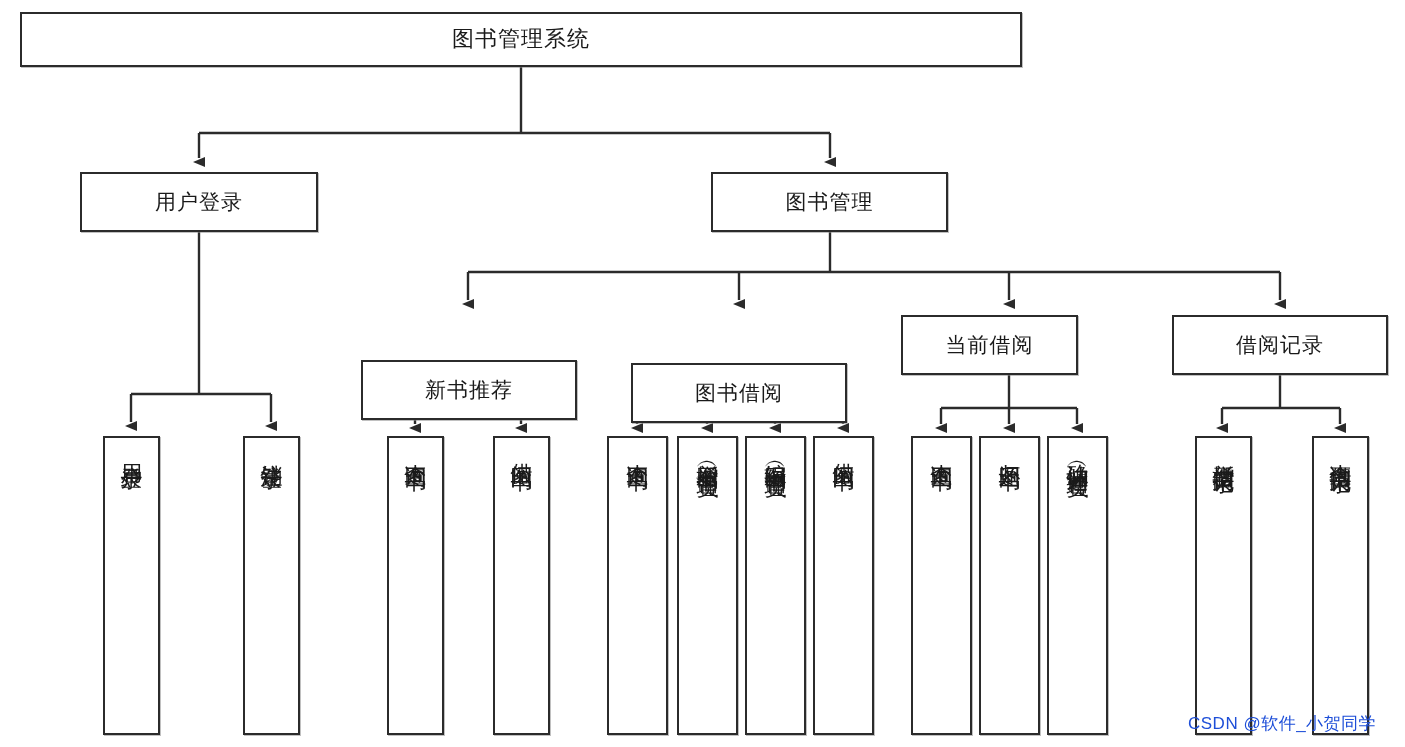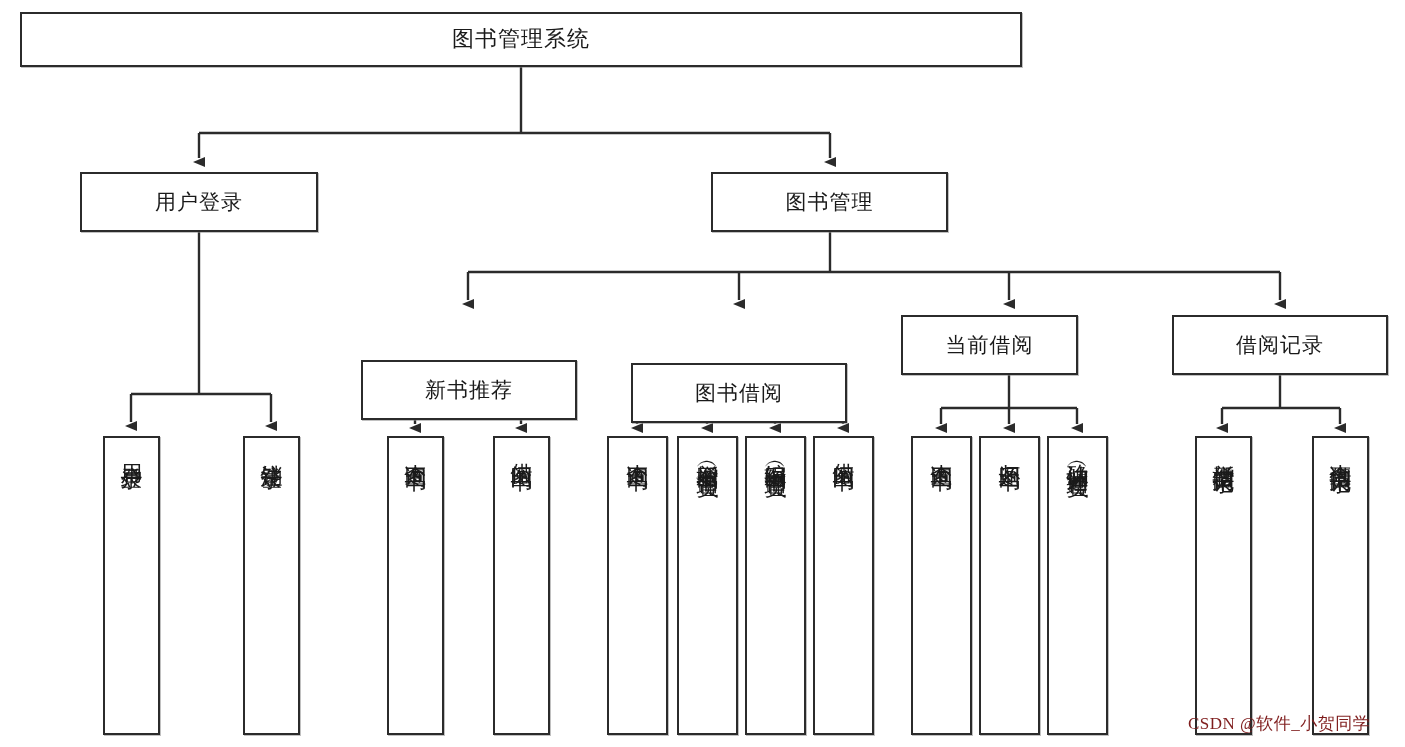--- a/index.html
+++ b/index.html
@@ -42,24 +42,24 @@
     text-orientation:upright;
     font-size:22px;
     line-height:1.18;
     letter-spacing:2px;
     white-space:nowrap;
   }
   .watermark{
     position:absolute;
     left:1188px;top:712px;
     font-size:17px;
-    color:#7f1d1d;
+    color:#1d4ed8;
     white-space:nowrap;
     letter-spacing:.5px;
-    font-family:Liberation Serif, serif;
+    font-family:Liberation Sans, sans-serif;
   }
 </style>
 </head>
 <body>
 
 <div id="canvas">
 
   <svg id="edges" viewBox="0 0 1405 747" xmlns="http://www.w3.org/2000/svg">
     <defs>
       <marker id="arrow" markerWidth="10" markerHeight="12" refX="1" refY="6" orient="auto" markerUnits="userSpaceOnUse">

